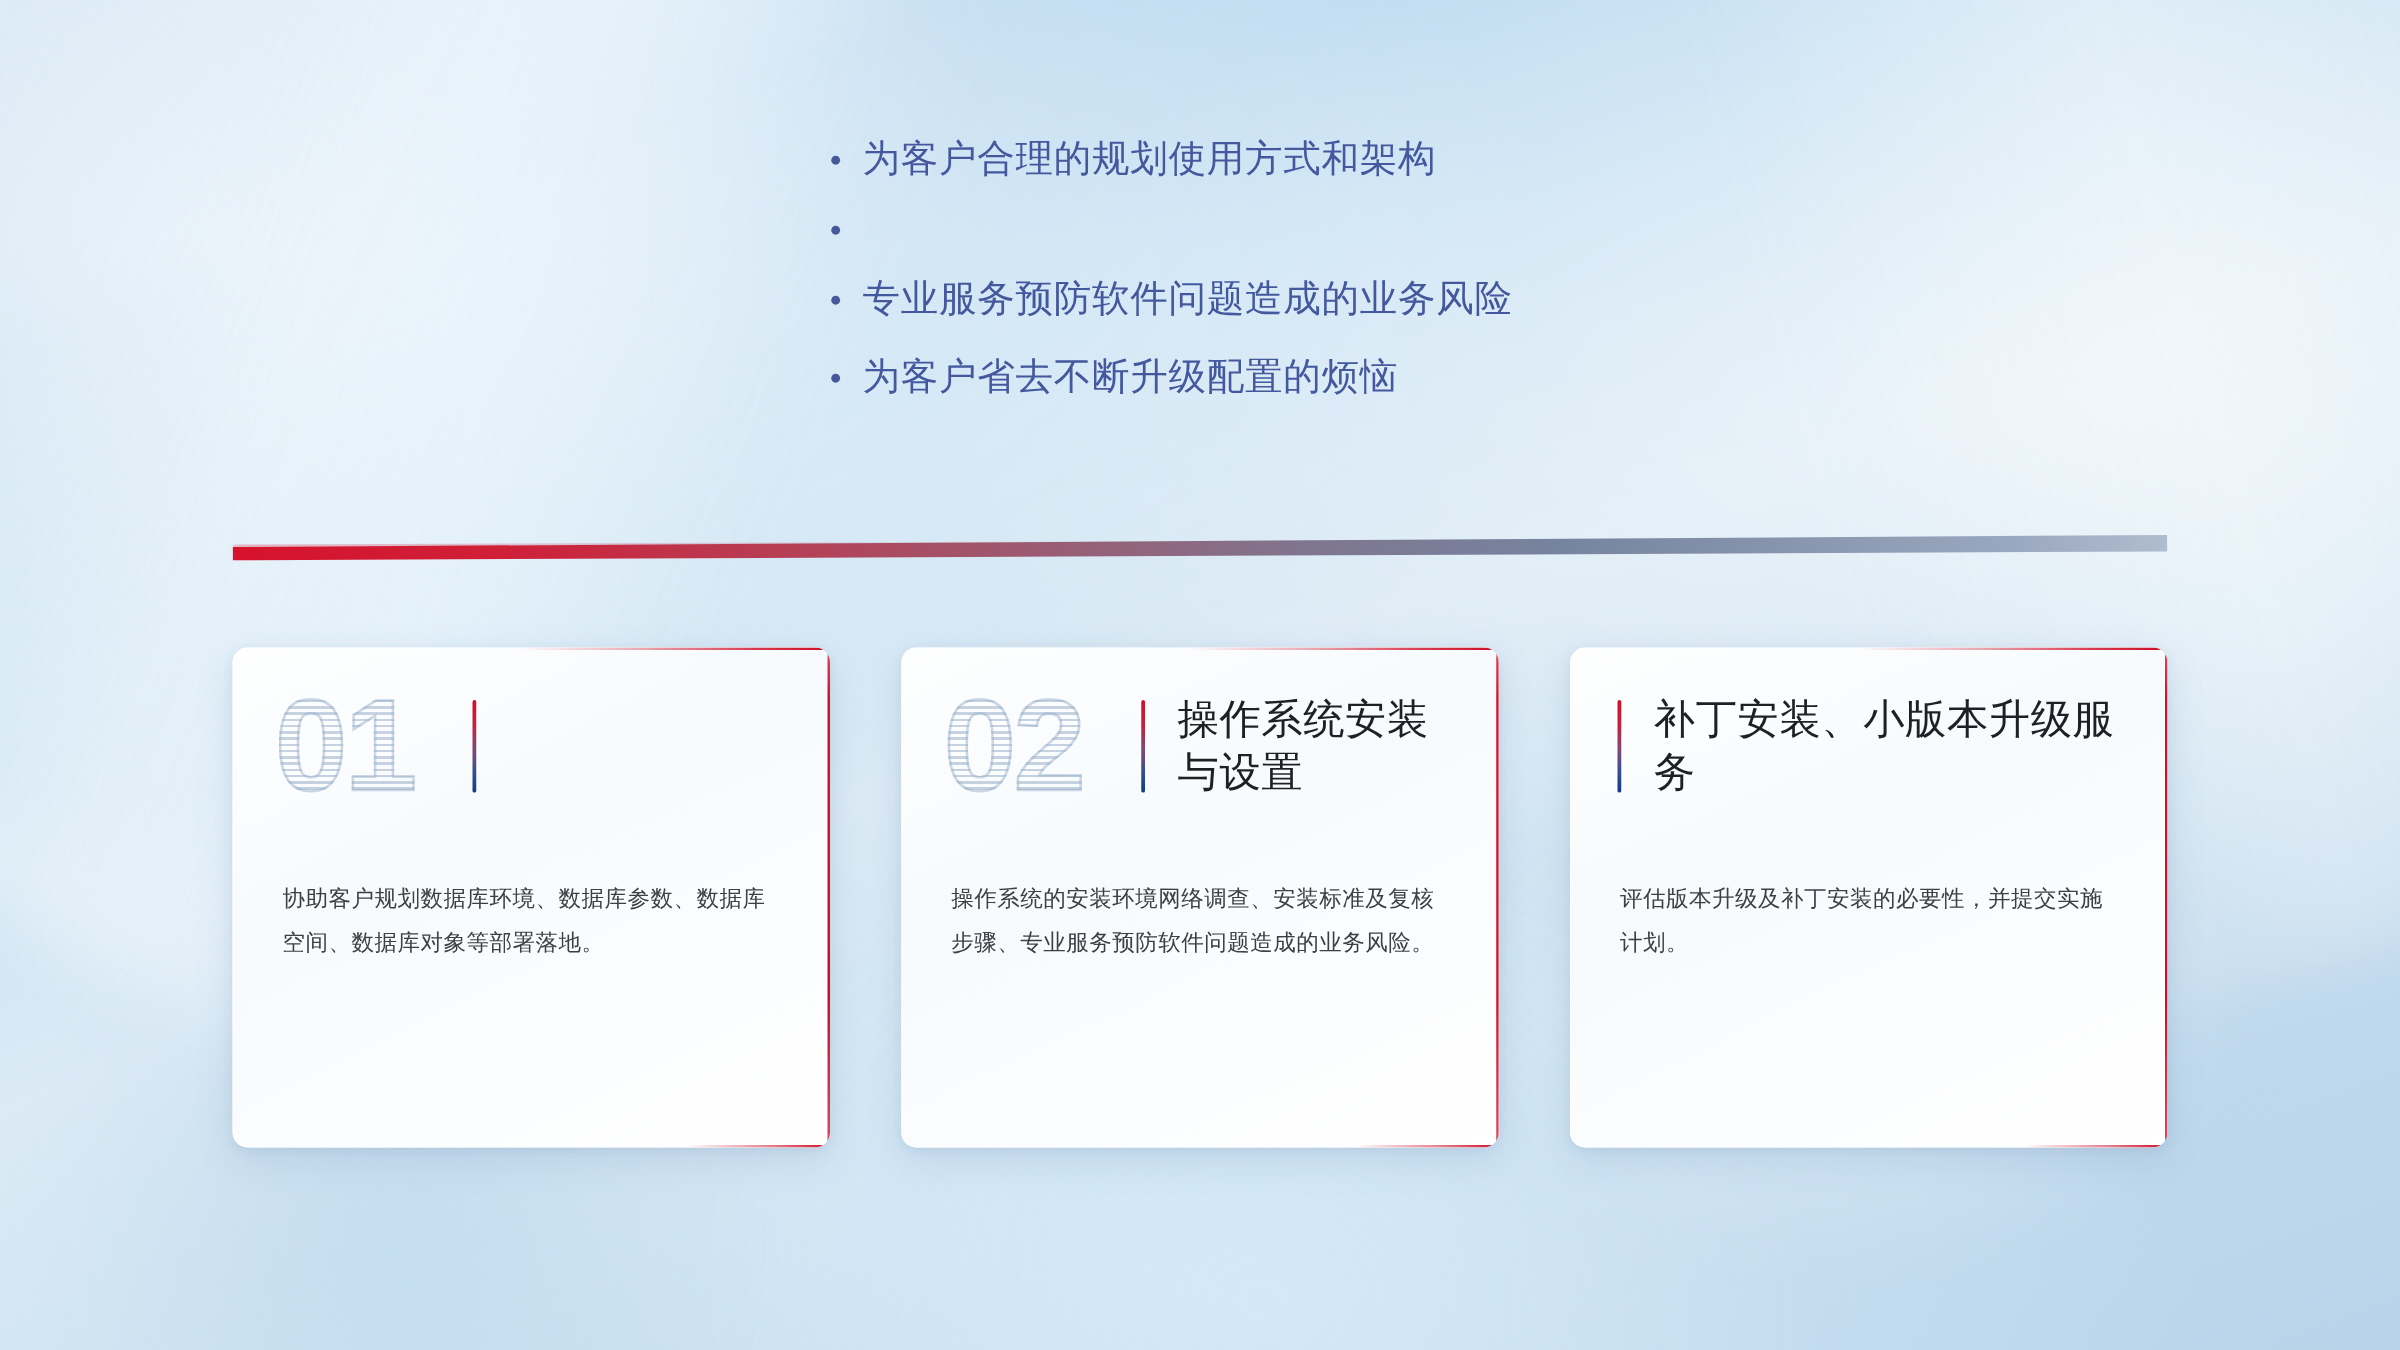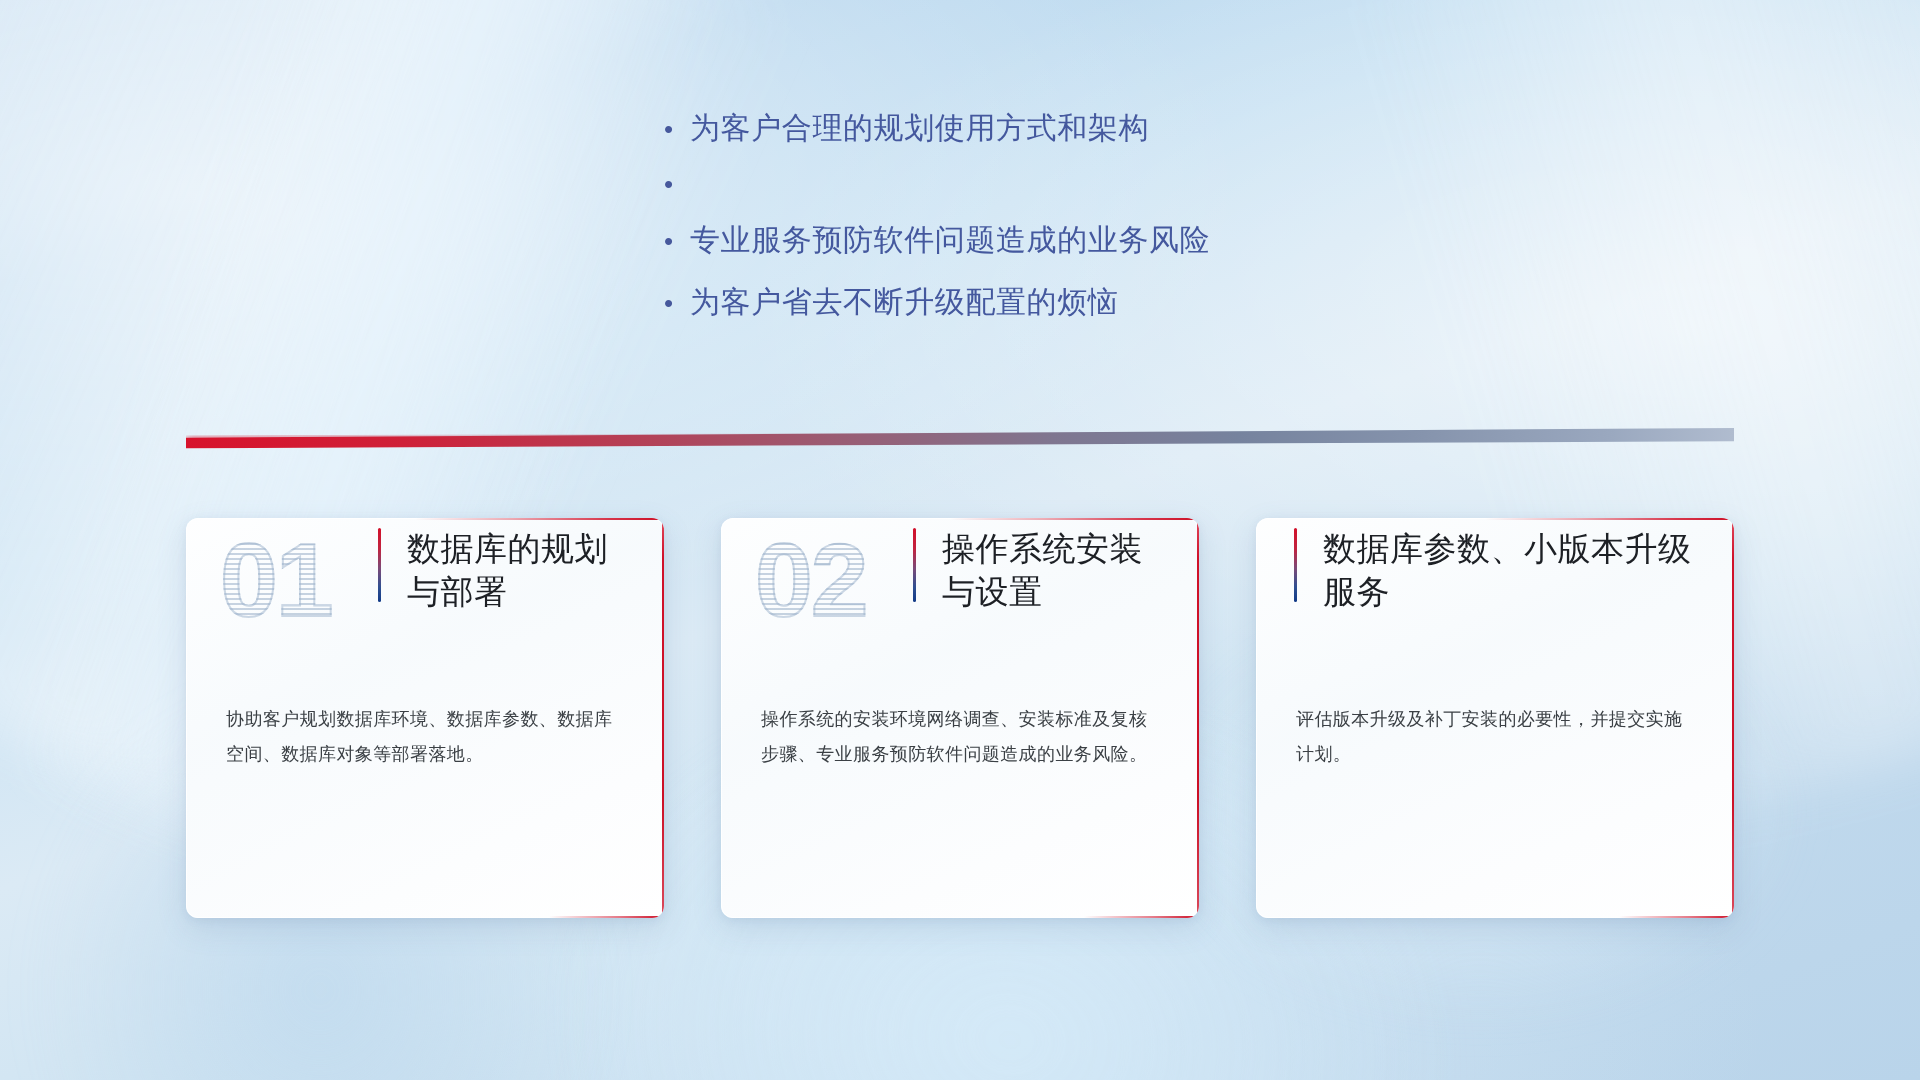--- a/index.html
+++ b/index.html
@@ -183,23 +183,23 @@
     position: absolute;
     inset: 0;
     border-radius: 12px;
     border: 1px solid rgba(255,255,255,0.9);
     pointer-events: none;
   }
 
   .card-head {
     position: relative;
     display: flex;
-    align-items: flex-start;
+    align-items: center;
     height: 158px;
-    padding: 10px 26px 0 30px;
+    padding: 0 26px 0 30px;
     box-sizing: border-box;
   }
 
   
   .ghost-num {
     position: relative;
     flex: 0 0 auto;
     width: 150px;
     font-size: 104px;
     font-weight: 700;
@@ -285,21 +285,20 @@
   <div id="cards">
 
     <div class="card">
       <div class="card-edge"></div>
       <div class="card-accent-top"></div>
       <div class="card-accent-right"></div>
       <div class="card-accent-bottom"></div>
       <div class="card-head">
         <div class="ghost-num">01</div>
         <div class="head-bar"></div>
-        <div class="card-title">数据库的规划与部署</div>
       </div>
       <div class="card-body">协助客户规划数据库环境、数据库参数、数据库空间、数据库对象等部署落地。</div>
     </div>
 
     <div class="card">
       <div class="card-edge"></div>
       <div class="card-accent-top"></div>
       <div class="card-accent-right"></div>
       <div class="card-accent-bottom"></div>
       <div class="card-head">
@@ -310,19 +309,19 @@
       <div class="card-body">操作系统的安装环境网络调查、安装标准及复核步骤、专业服务预防软件问题造成的业务风险。</div>
     </div>
 
     <div class="card">
       <div class="card-edge"></div>
       <div class="card-accent-top"></div>
       <div class="card-accent-right"></div>
       <div class="card-accent-bottom"></div>
       <div class="card-head">
         <div class="head-bar"></div>
-        <div class="card-title">数据库参数、小版本升级服务</div>
+        <div class="card-title">补丁安装、小版本升级服务</div>
       </div>
       <div class="card-body">评估版本升级及补丁安装的必要性，并提交实施计划。</div>
     </div>
 
   </div>
 </div>
 
 </body></html>

